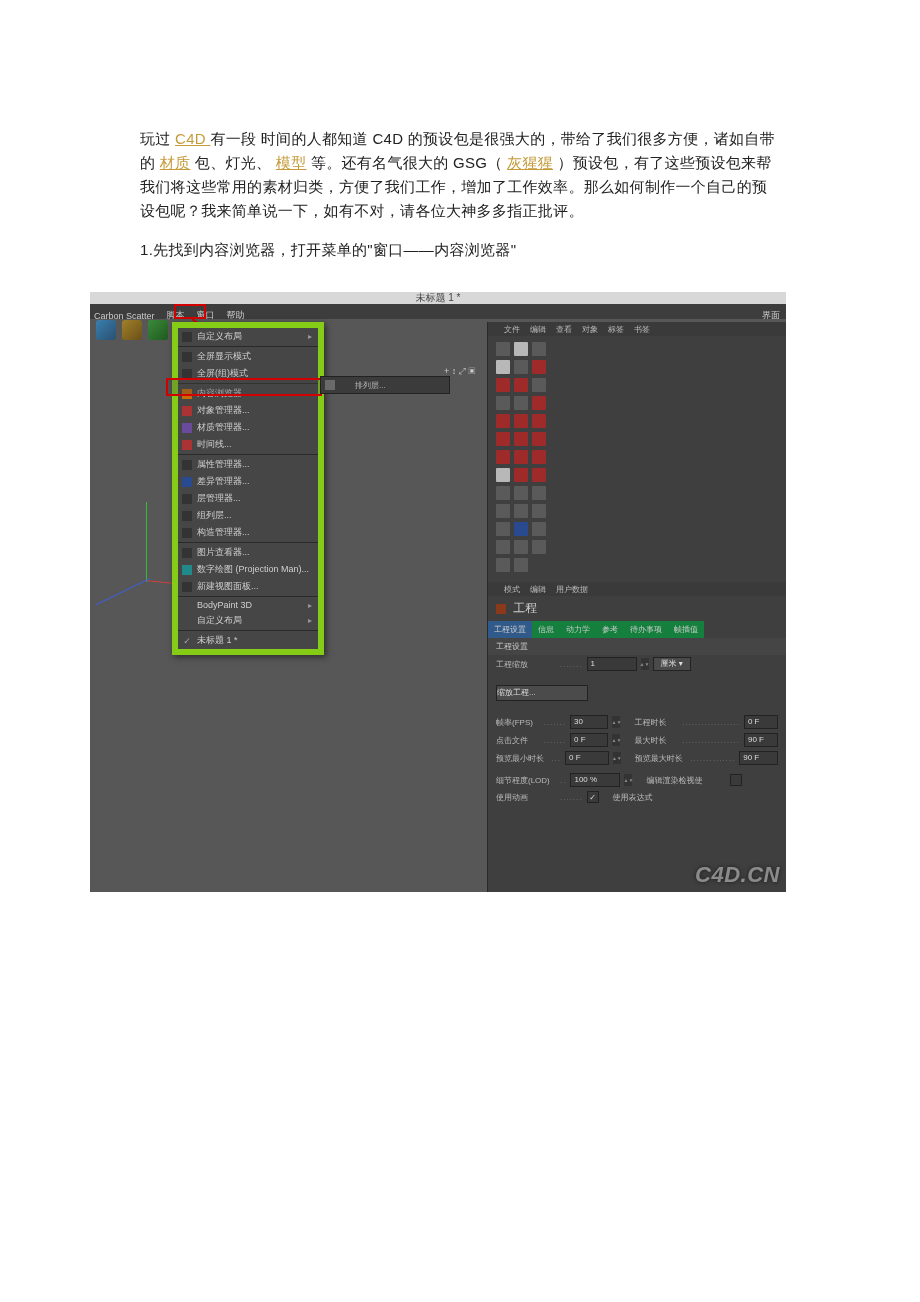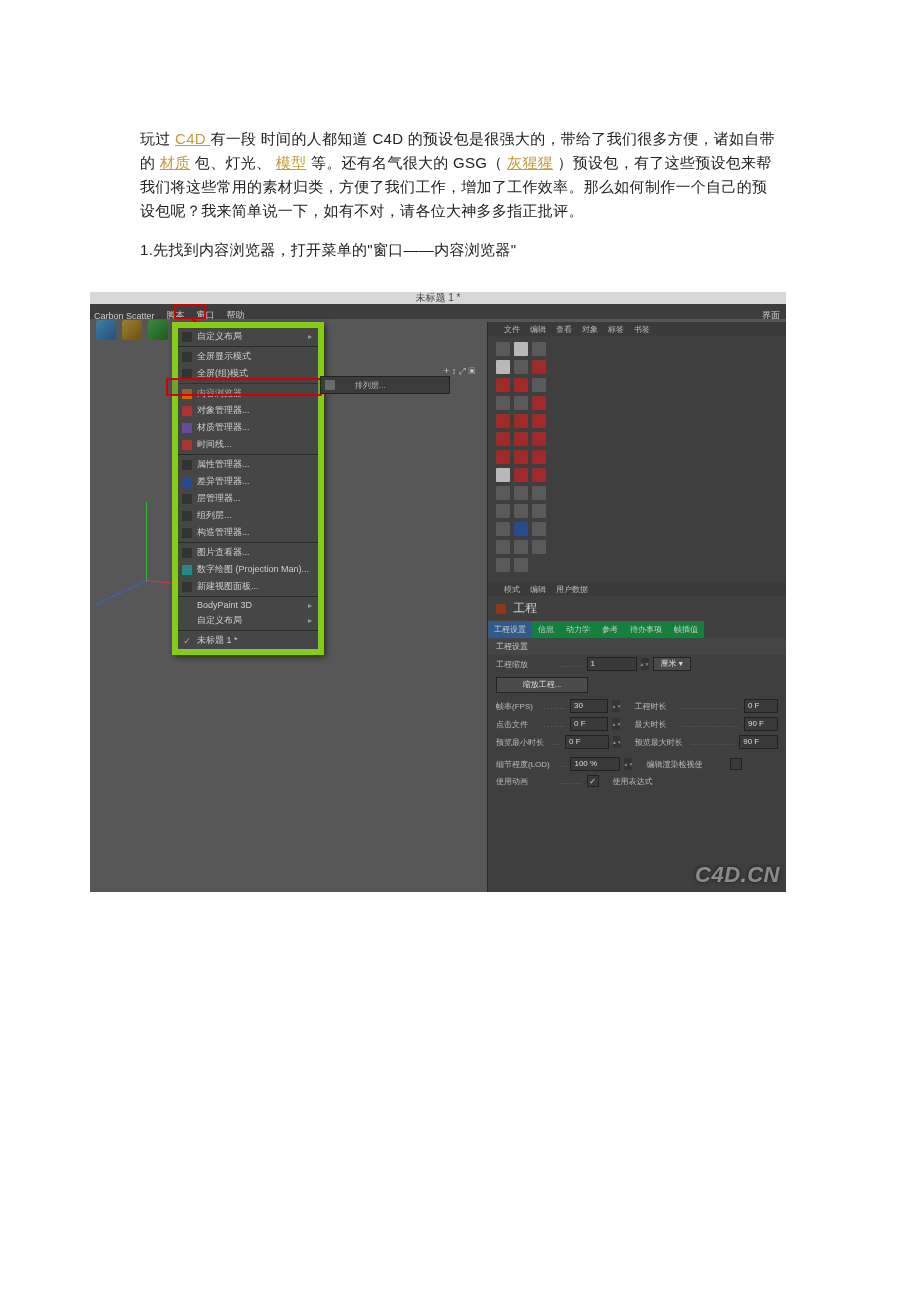--- a/index.html
+++ b/index.html
@@ -278,26 +278,25 @@
   }
   .rp-row .select {
     width: 36px; height: 12px;
     background:#4a4a4a;
     border:1px solid #222;
     font-size:8px; color:#ddd; line-height:12px; text-align:center;
   }
   .rp-row .r2 { margin-left: 10px; width: 60px; color:#bbb; }
   .rp-row .numbox.r { width:36px; }
   .rp-btn {
-    margin:4px 8px;
+    margin:12px 8px;
     height: 14px;
     width: 90px;
     background:#4b4b4b;
     border:1px solid #222;
-    text-align:center;
     font-size:8px; color:#ddd; line-height:14px;
   }
   .checksq {
     width:10px; height:10px;
     border:1px solid #222;
     background:#3a3a3a;
     display:inline-flex; align-items:center; justify-content:center;
     color:#ddd; font-size:8px;
   }
 

